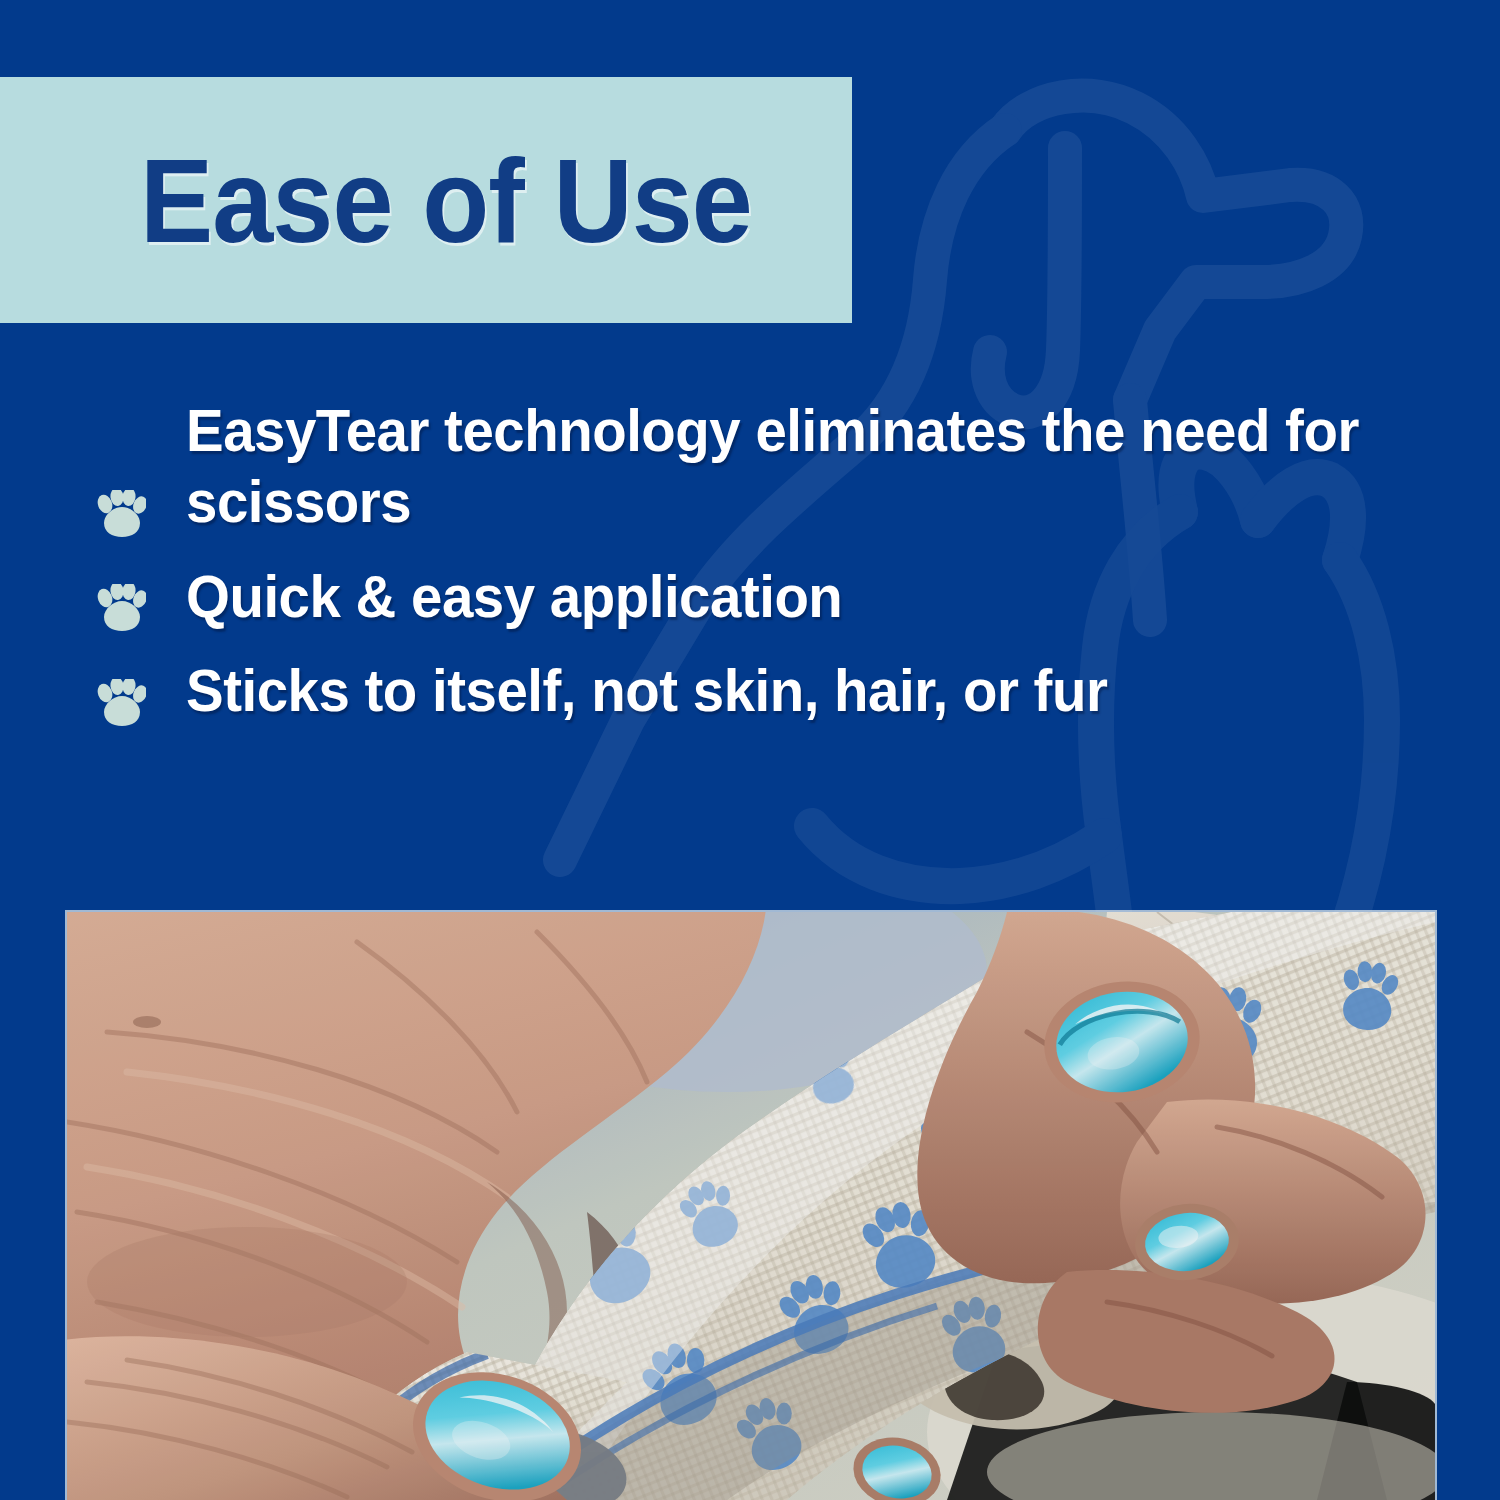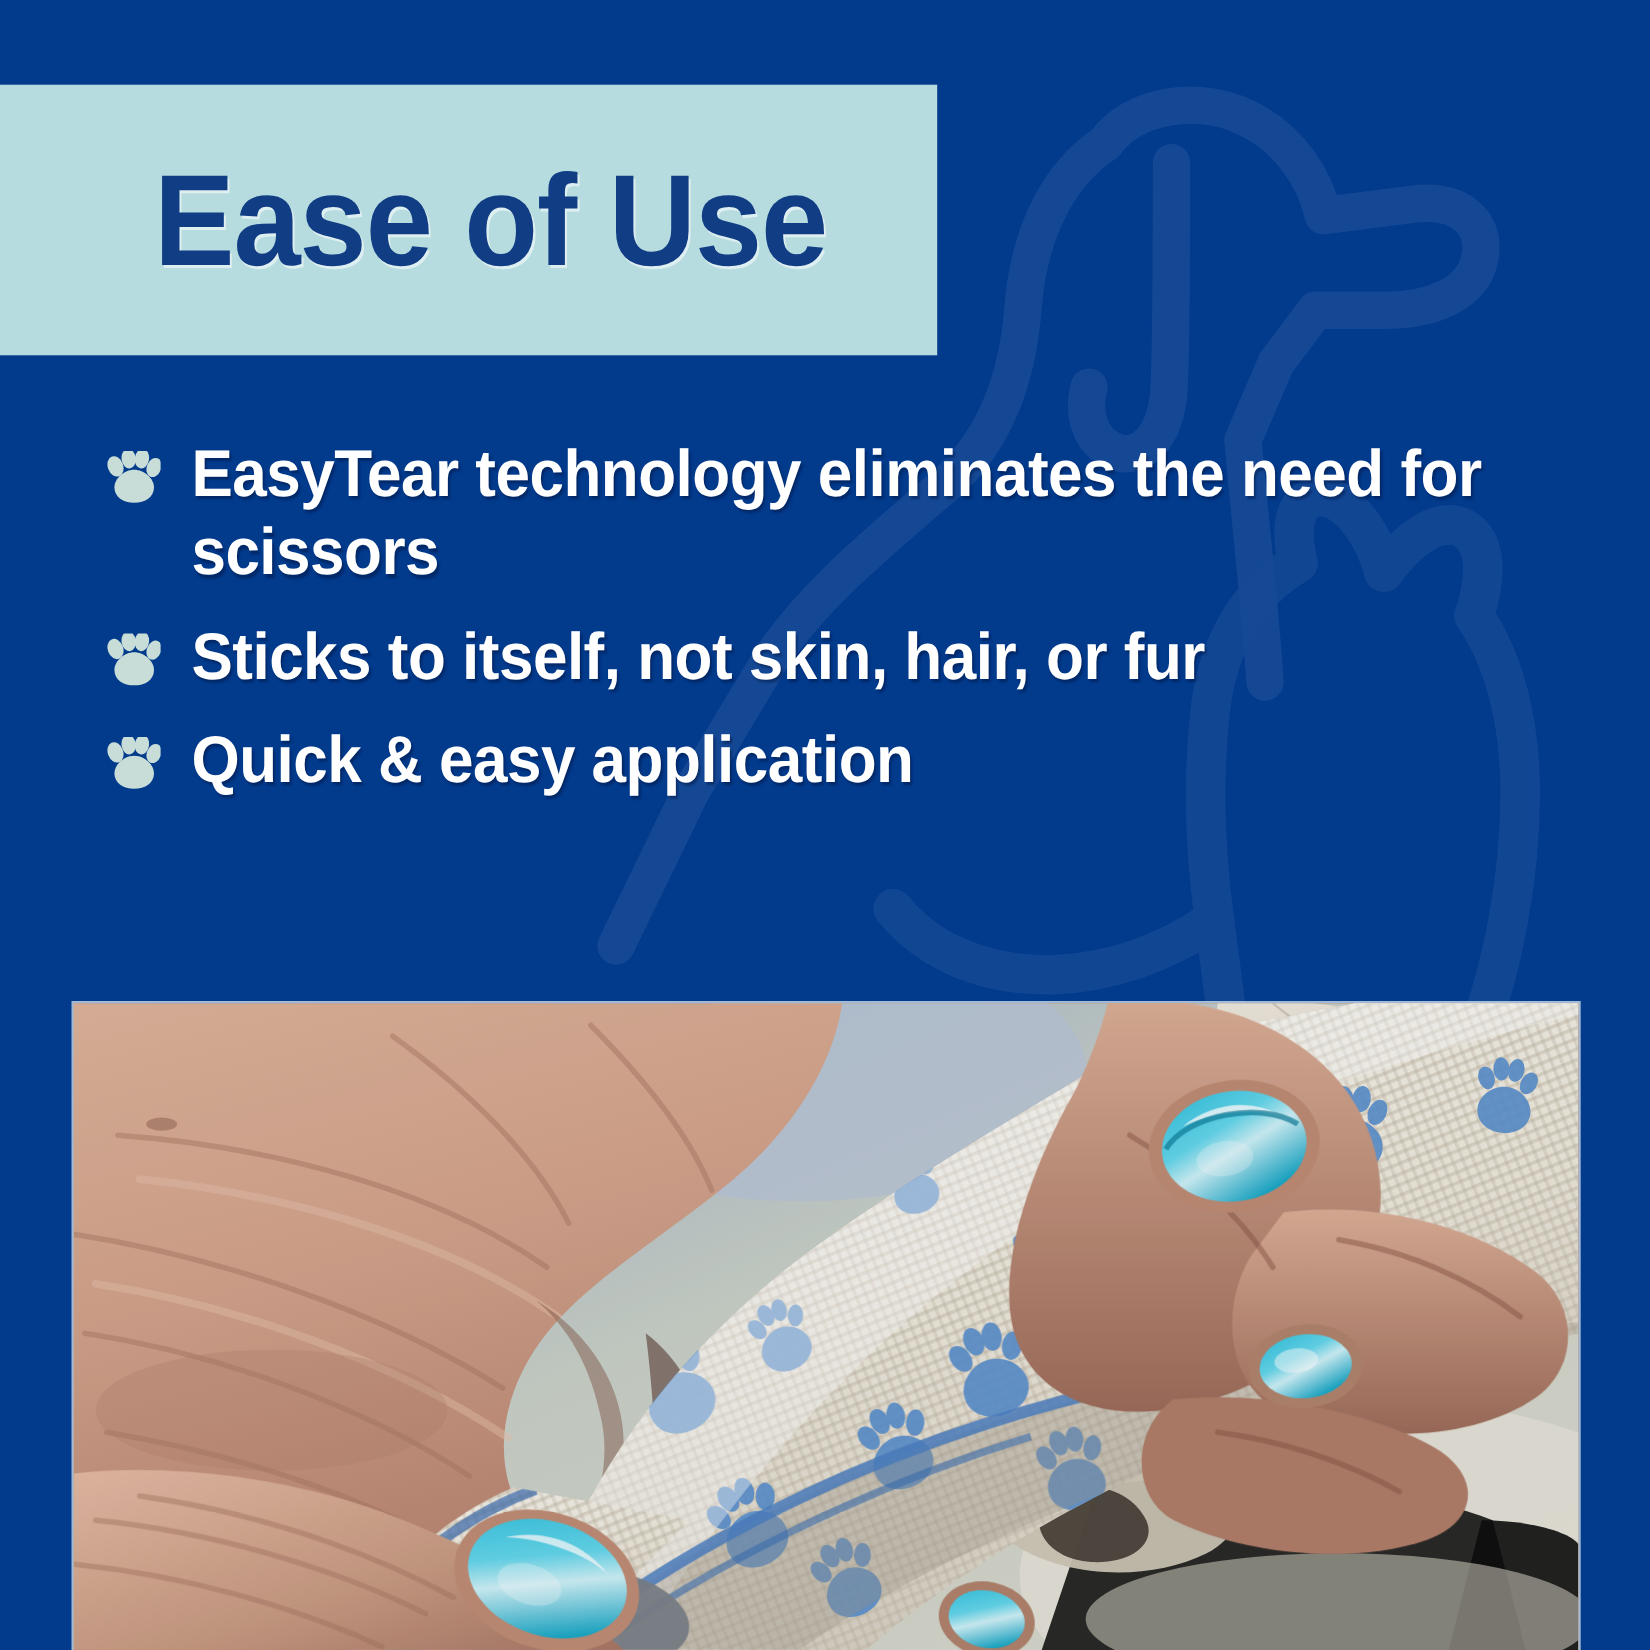--- a/index.html
+++ b/index.html
@@ -43,22 +43,23 @@
 
   
   #bullet-list {
     position:absolute;
     left:96px; top:396px;
     width:1350px;
     z-index:6;
   }
   .bullet-row {
     display:flex;
-    align-items:flex-start;
+    align-items:flex-end;
     margin-bottom:24px;
+    gap:12px;
   }
   .paw-icon {
     flex:0 0 auto;
     width:50px; height:48px;
     margin-top:14px;
     margin-right:28px;
   }
   .bullet-text {
     font-size:60px;
     line-height:1.18;
@@ -140,32 +141,32 @@
   </div>
 
   <div class="bullet-row">
     <svg class="paw-icon" viewBox="0 0 50 48" aria-hidden="true">
       <ellipse cx="9" cy="14" rx="7" ry="9.5" fill="#C8DDD8" transform="rotate(-20 9 14)"></ellipse>
       <ellipse cx="21" cy="7" rx="6.5" ry="9" fill="#C8DDD8" transform="rotate(-7 21 7)"></ellipse>
       <ellipse cx="33" cy="7" rx="6.5" ry="9" fill="#C8DDD8" transform="rotate(7 33 7)"></ellipse>
       <ellipse cx="44" cy="15" rx="6.5" ry="9" fill="#C8DDD8" transform="rotate(22 44 15)"></ellipse>
       <path d="M26 17 C 35 17, 44 25, 44 33 C 44 42, 36 47, 26 47 C 16 47, 8 42, 8 33 C 8 25, 17 17, 26 17 Z" fill="#C8DDD8"></path>
     </svg>
-    <div class="bullet-text">Sticks to itself, not skin, hair, or fur</div>
+    <div class="bullet-text">Quick &amp; easy application</div>
   </div>
 
   <div class="bullet-row">
     <svg class="paw-icon" viewBox="0 0 50 48" aria-hidden="true">
       <ellipse cx="9" cy="14" rx="7" ry="9.5" fill="#C8DDD8" transform="rotate(-20 9 14)"></ellipse>
       <ellipse cx="21" cy="7" rx="6.5" ry="9" fill="#C8DDD8" transform="rotate(-7 21 7)"></ellipse>
       <ellipse cx="33" cy="7" rx="6.5" ry="9" fill="#C8DDD8" transform="rotate(7 33 7)"></ellipse>
       <ellipse cx="44" cy="15" rx="6.5" ry="9" fill="#C8DDD8" transform="rotate(22 44 15)"></ellipse>
       <path d="M26 17 C 35 17, 44 25, 44 33 C 44 42, 36 47, 26 47 C 16 47, 8 42, 8 33 C 8 25, 17 17, 26 17 Z" fill="#C8DDD8"></path>
     </svg>
-    <div class="bullet-text">Quick &amp; easy application</div>
+    <div class="bullet-text">Sticks to itself, not skin, hair, or fur</div>
   </div>
 
 </div>
 
 <div id="product-photo">
 <svg id="photo-svg" viewBox="0 0 1368 588" preserveAspectRatio="none" aria-hidden="true">
   <defs>
     <linearGradient id="bgBlur" x1="0" y1="0" x2="1" y2="1">
       <stop offset="0" stop-color="#8FA8C8"></stop>
       <stop offset="0.45" stop-color="#C9CFC6"></stop>

